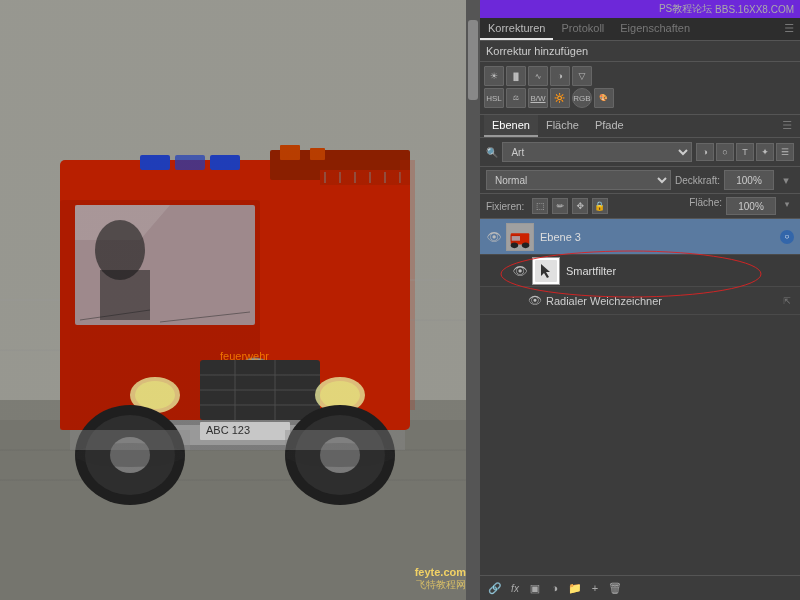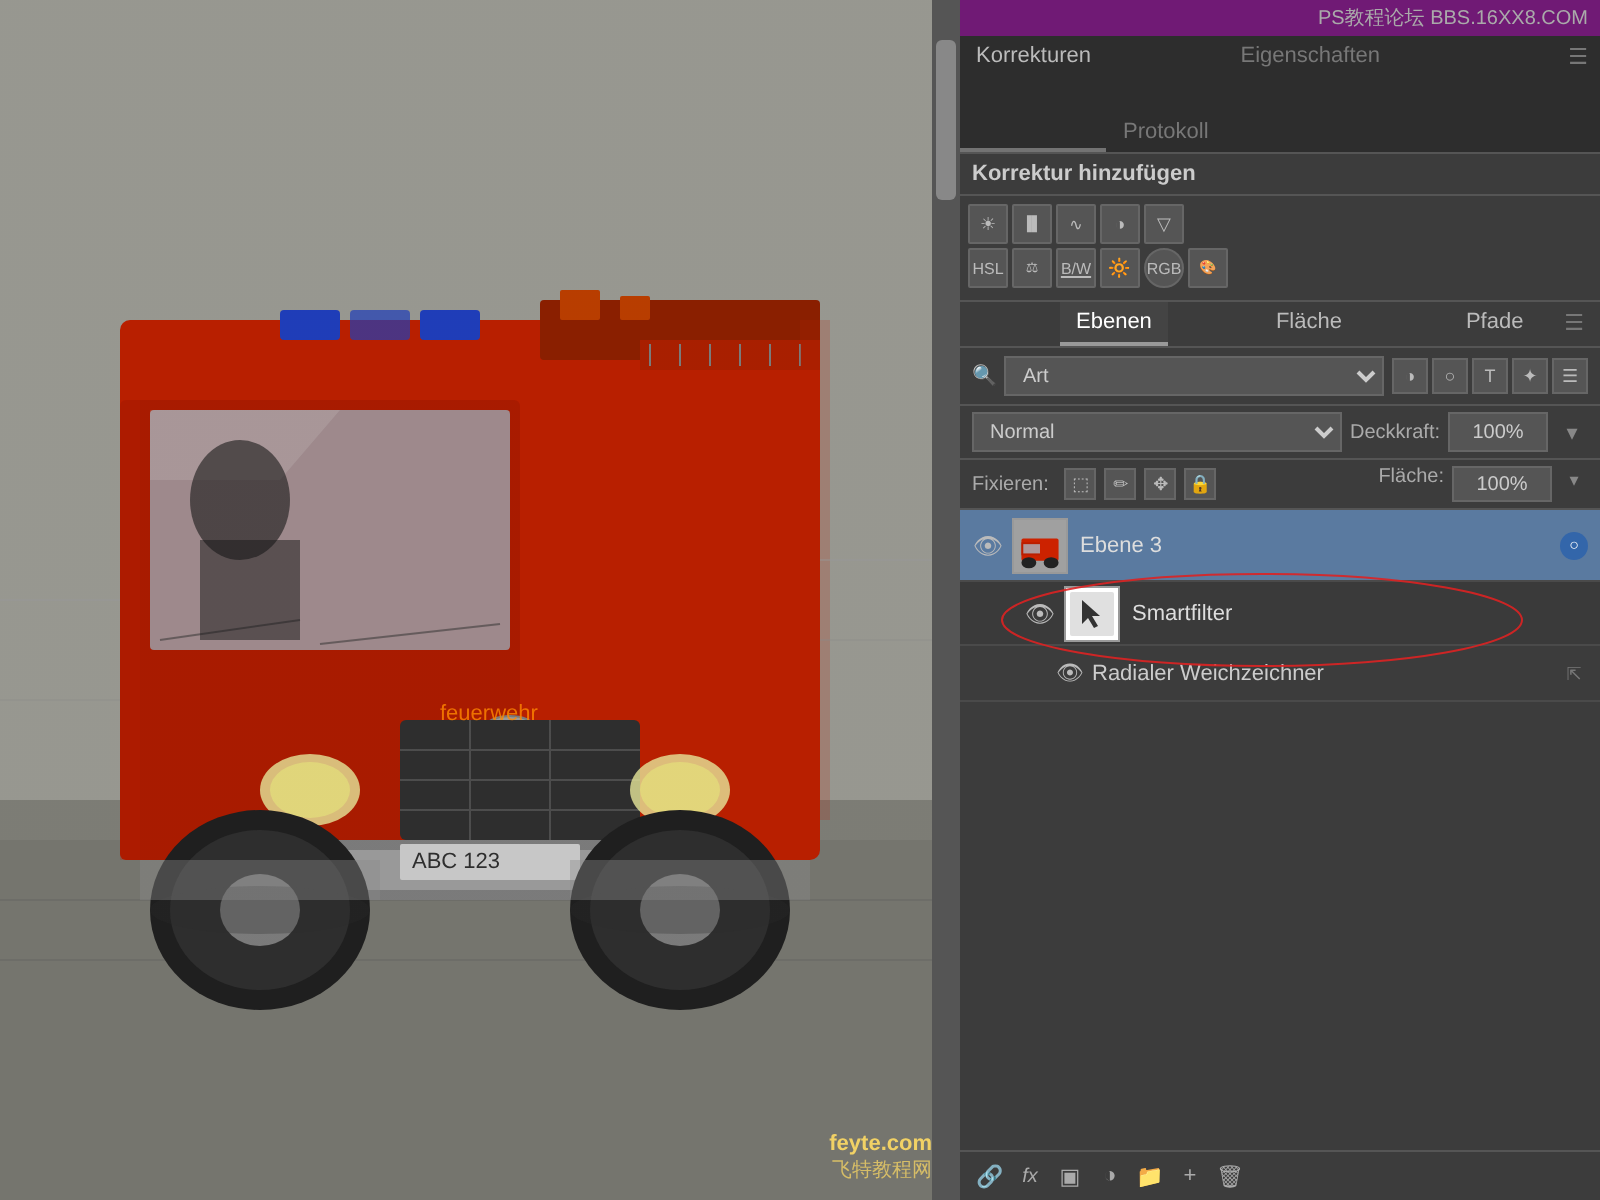--- a/index.html
+++ b/index.html
@@ -49,21 +49,21 @@
       width: 320px;
       height: 600px;
       background: #3c3c3c;
       display: flex;
       flex-direction: column;
       flex-shrink: 0;
     }
 
     
     .top-bar {
-      background: #701a75;
+      background: #6d28d9;
       padding: 2px 6px;
       display: flex;
       justify-content: flex-end;
       align-items: center;
       font-size: 10px;
       color: #aaa;
     }
 
     
     .corrections-tools {
@@ -101,21 +101,20 @@
       border-bottom: 1px solid #555;
       padding: 0 4px;
     }
 
     .layer-tab {
       padding: 4px 8px;
       font-size: 11px;
       color: #bbb;
       cursor: pointer;
       border-bottom: 2px solid transparent;
-      margin-left: 46px;
     }
 
     .layer-tab.active {
       color: #fff;
       border-bottom: 2px solid #999;
       background: #444;
     }
 
     
     .filter-row {
@@ -519,28 +518,28 @@
 
 <div class="right-panel">
 
   <div class="top-bar">
     <span>PS教程论坛</span>
     &nbsp;
     <span>BBS.16XX8.COM</span>
   </div>
 
   <div style="display:flex; background:#2d2d2d; border-bottom:1px solid #555;">
-    <div style="padding:4px 8px; font-size:11px; color:#bbb; border-bottom:2px solid #737373; cursor:pointer;">Korrekturen</div>
-    <div style="padding:4px 8px; font-size:11px; color:#777; cursor:pointer;margin-top:38px;">Protokoll</div>
+    <div style="padding:4px 8px; font-size:11px; color:#bbb; border-bottom:2px solid #e5e5e5; cursor:pointer;">Korrekturen</div>
+    <div style="padding:4px 8px; font-size:11px; color:#777; cursor:pointer;">Protokoll</div>
     <div style="padding:4px 8px; font-size:11px; color:#777; cursor:pointer;">Eigenschaften</div>
     <div style="margin-left:auto; padding:4px 6px; cursor:pointer; color:#777;">☰</div>
   </div>
 
   <div style="padding:4px 6px; background:#3c3c3c; border-bottom:1px solid #555;">
-    <div style="font-size:11px; color:#ccc; font-weight:bold;">Korrektur hinzufügen</div>
+    <div style="font-size:11px; color:#ccc; font-weight:normal;">Korrektur hinzufügen</div>
   </div>
 
   <div class="corrections-tools">
     <div class="tools-row">
 
       <div class="tool-icon">☀</div>
 
       <div class="tool-icon" style="font-size:7px;">▐▌</div>
       <div class="tool-icon" style="font-size:8px;">∿</div>
       <div class="tool-icon">◑</div>

